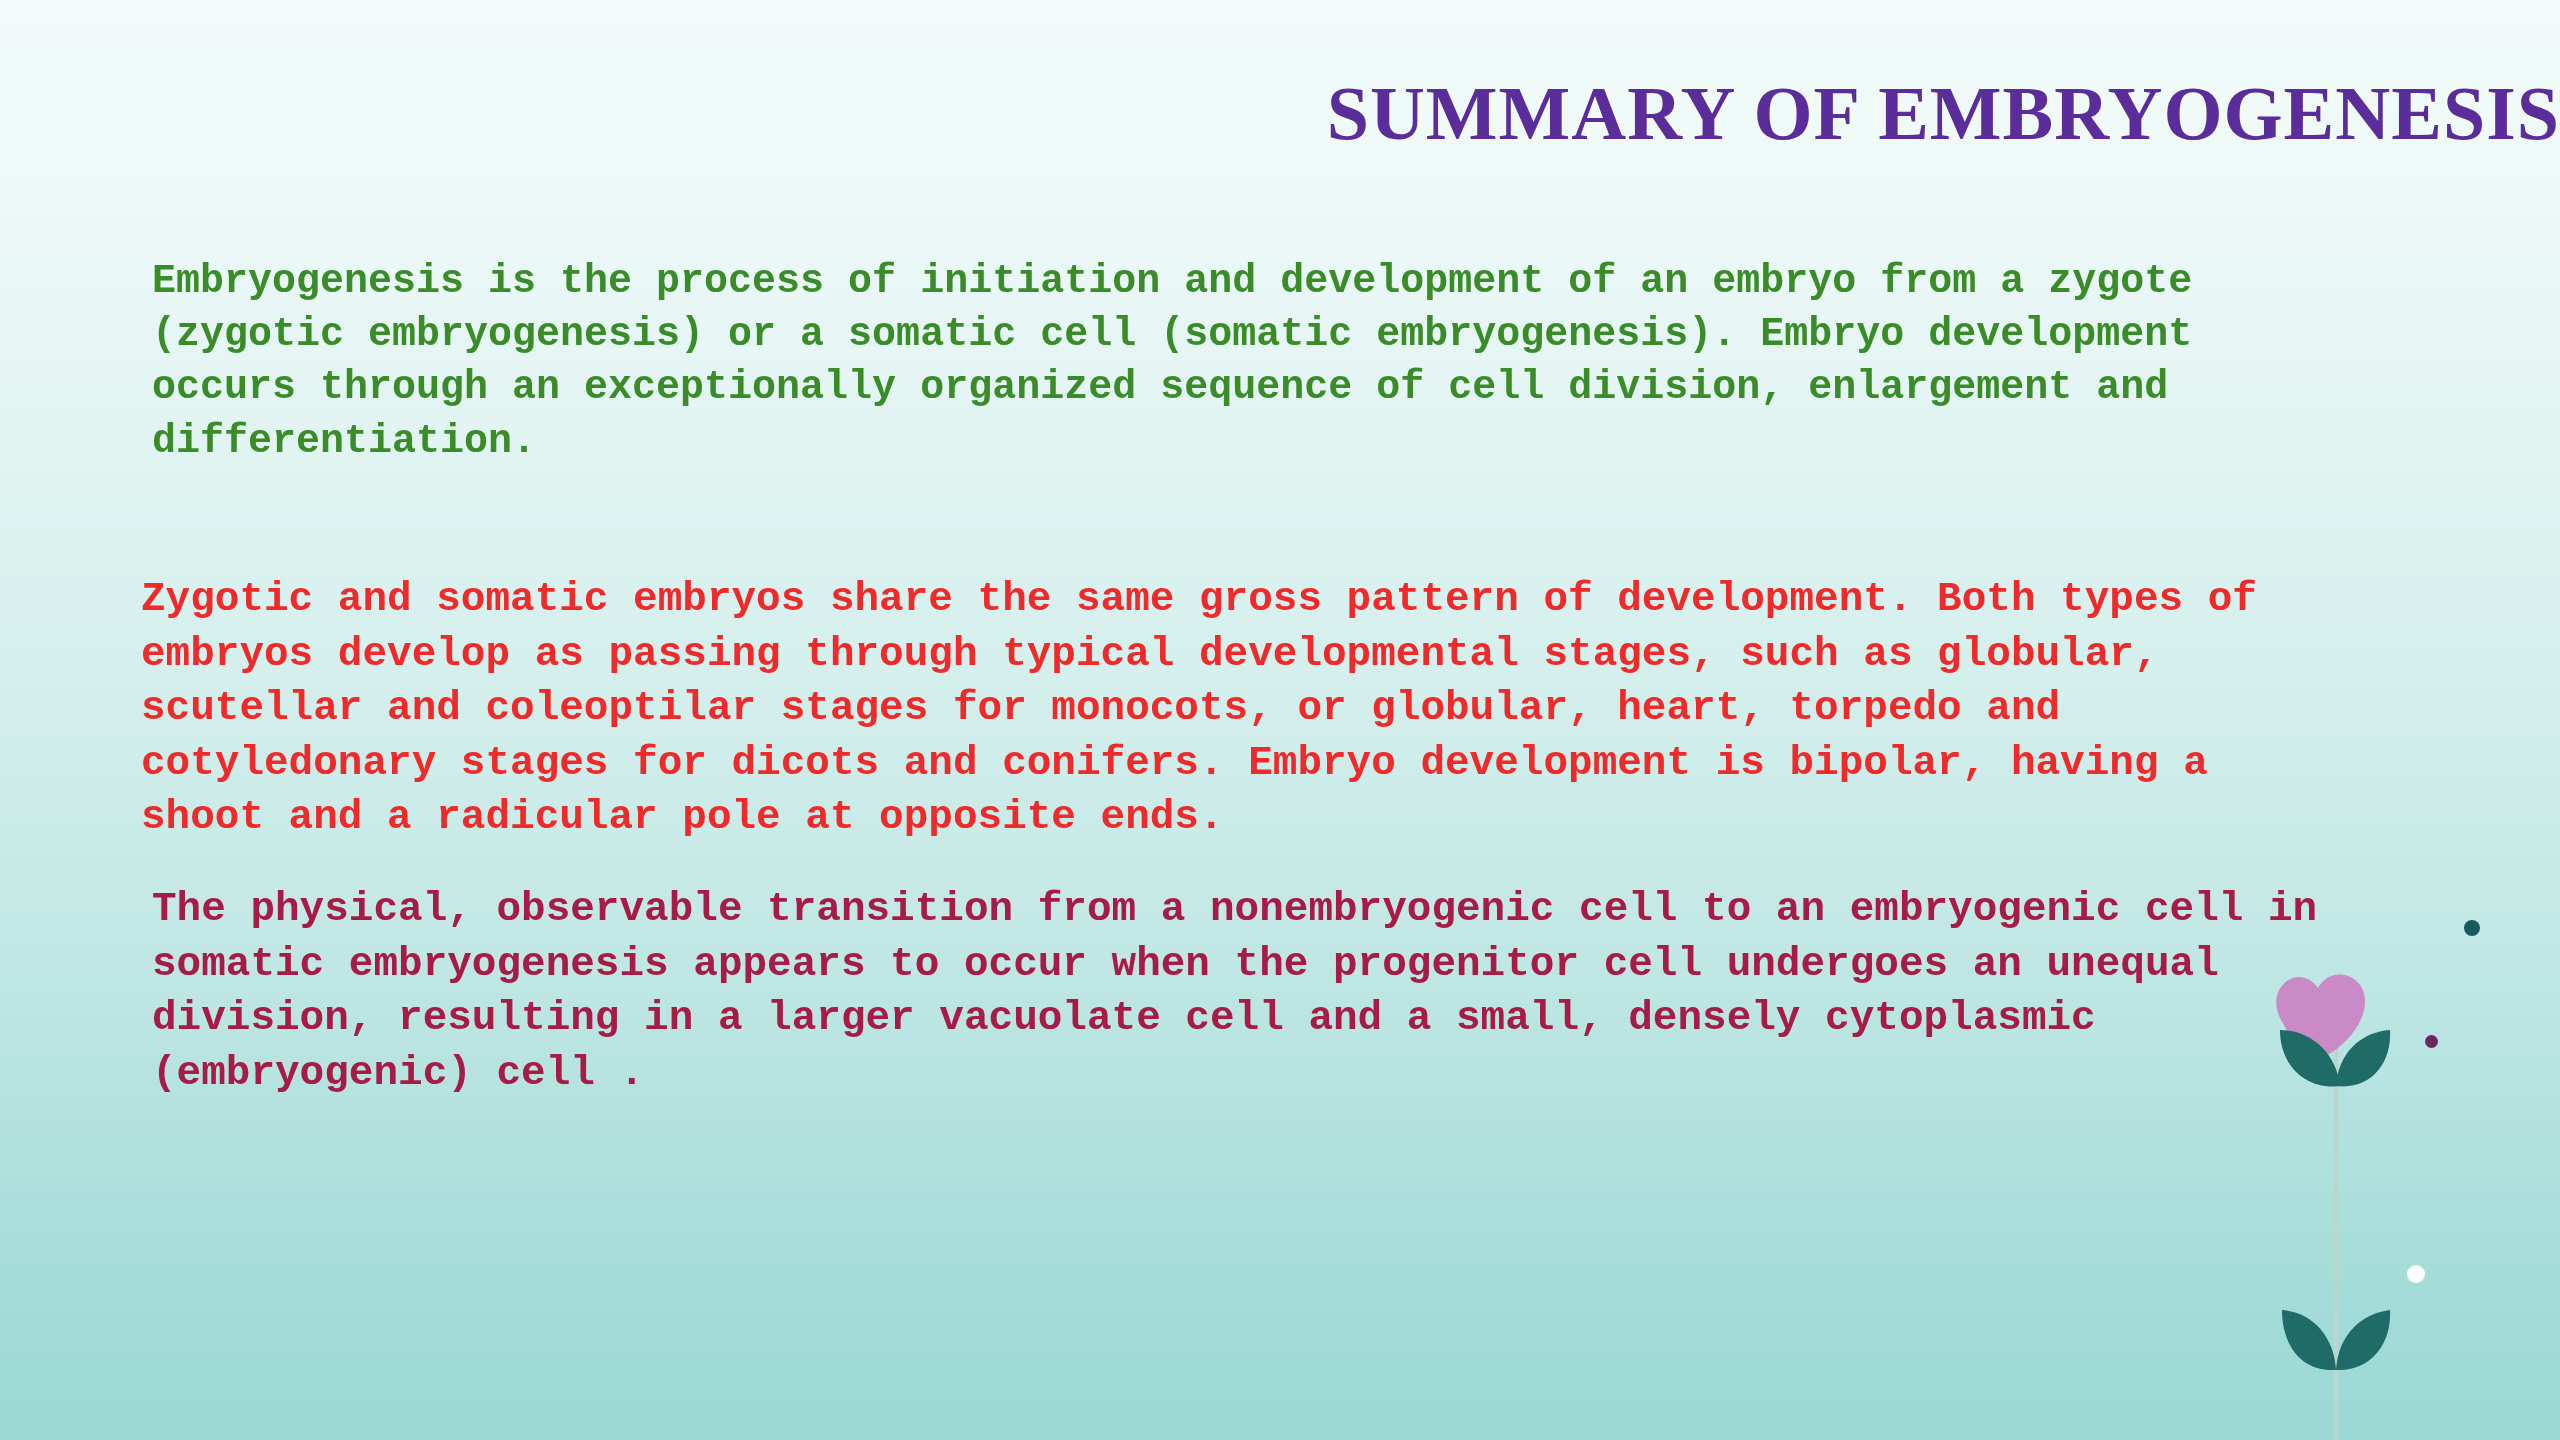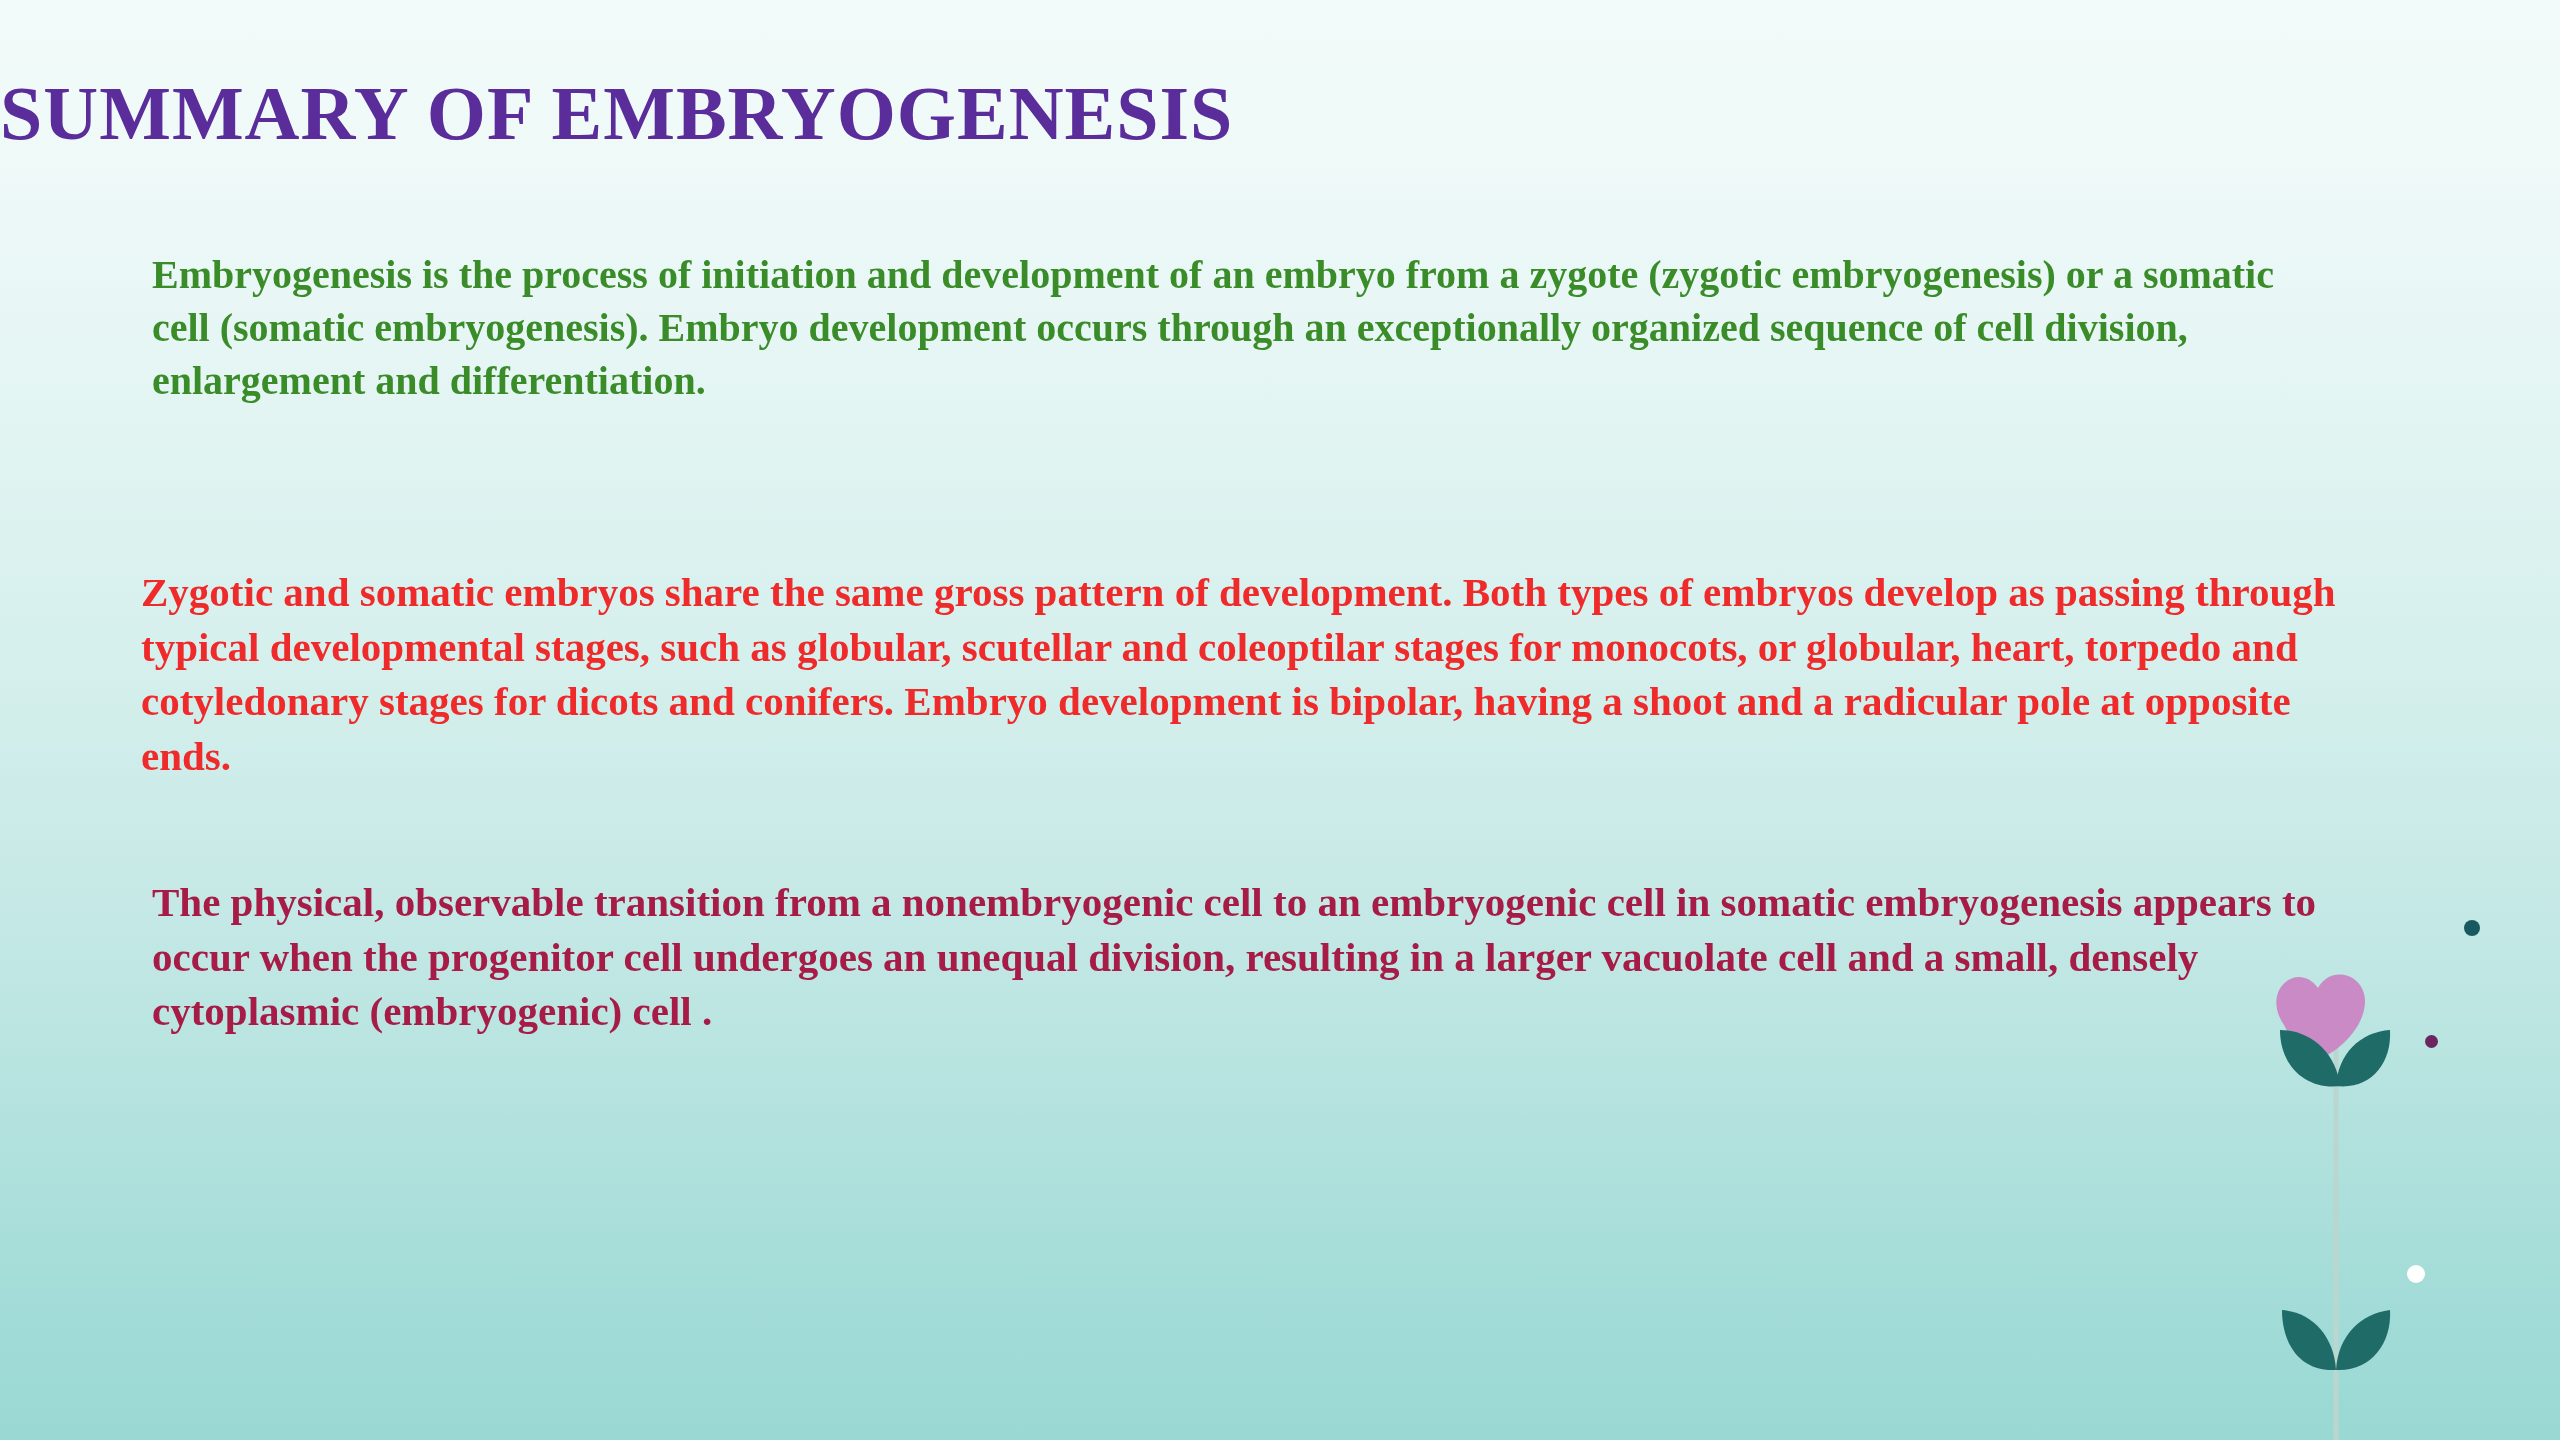--- a/index.html
+++ b/index.html
@@ -26,32 +26,33 @@
         #a3dcd8 90%,
         #9ad8d4 100%);
     overflow: hidden;
     box-sizing: border-box;
   }
   .slide-title {
     position: absolute;
     top: 70px;
     left: 0;
     width: 2560px;
-    text-align: left;
+    text-align: right;
     font-size: 76px;
     font-weight: bold;
     letter-spacing: 1px;
     color: #5b2d9b;
     font-family: "Liberation Serif", serif;
   }
   .body-block {
     position: absolute;
-    font-family: Liberation Serif, serif;
+    font-family: Liberation Mono, monospace;
     font-weight: bold;
     line-height: 1.33;
+    margin-top: 7px;
   }
   #para-1 {
     left: 152px;
     top: 248px;
     width: 2180px;
     font-size: 40px;
     color: #3a8c29;
   }
   #para-2 {
     left: 141px;

